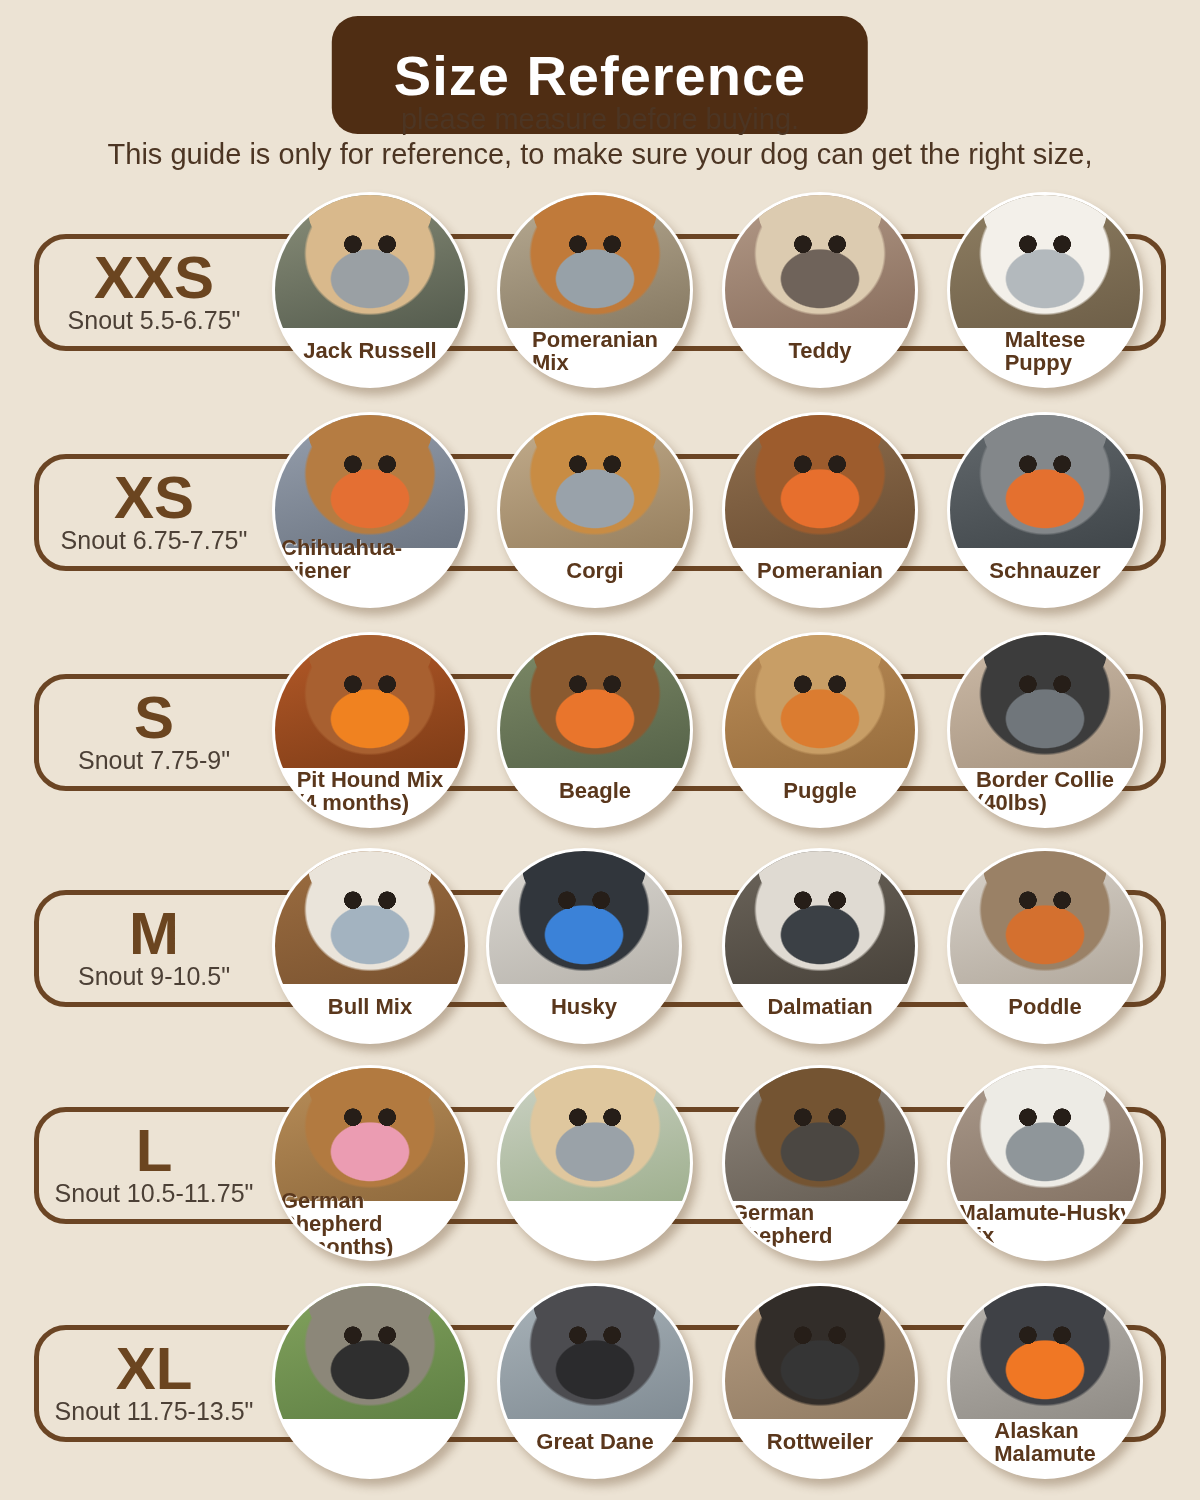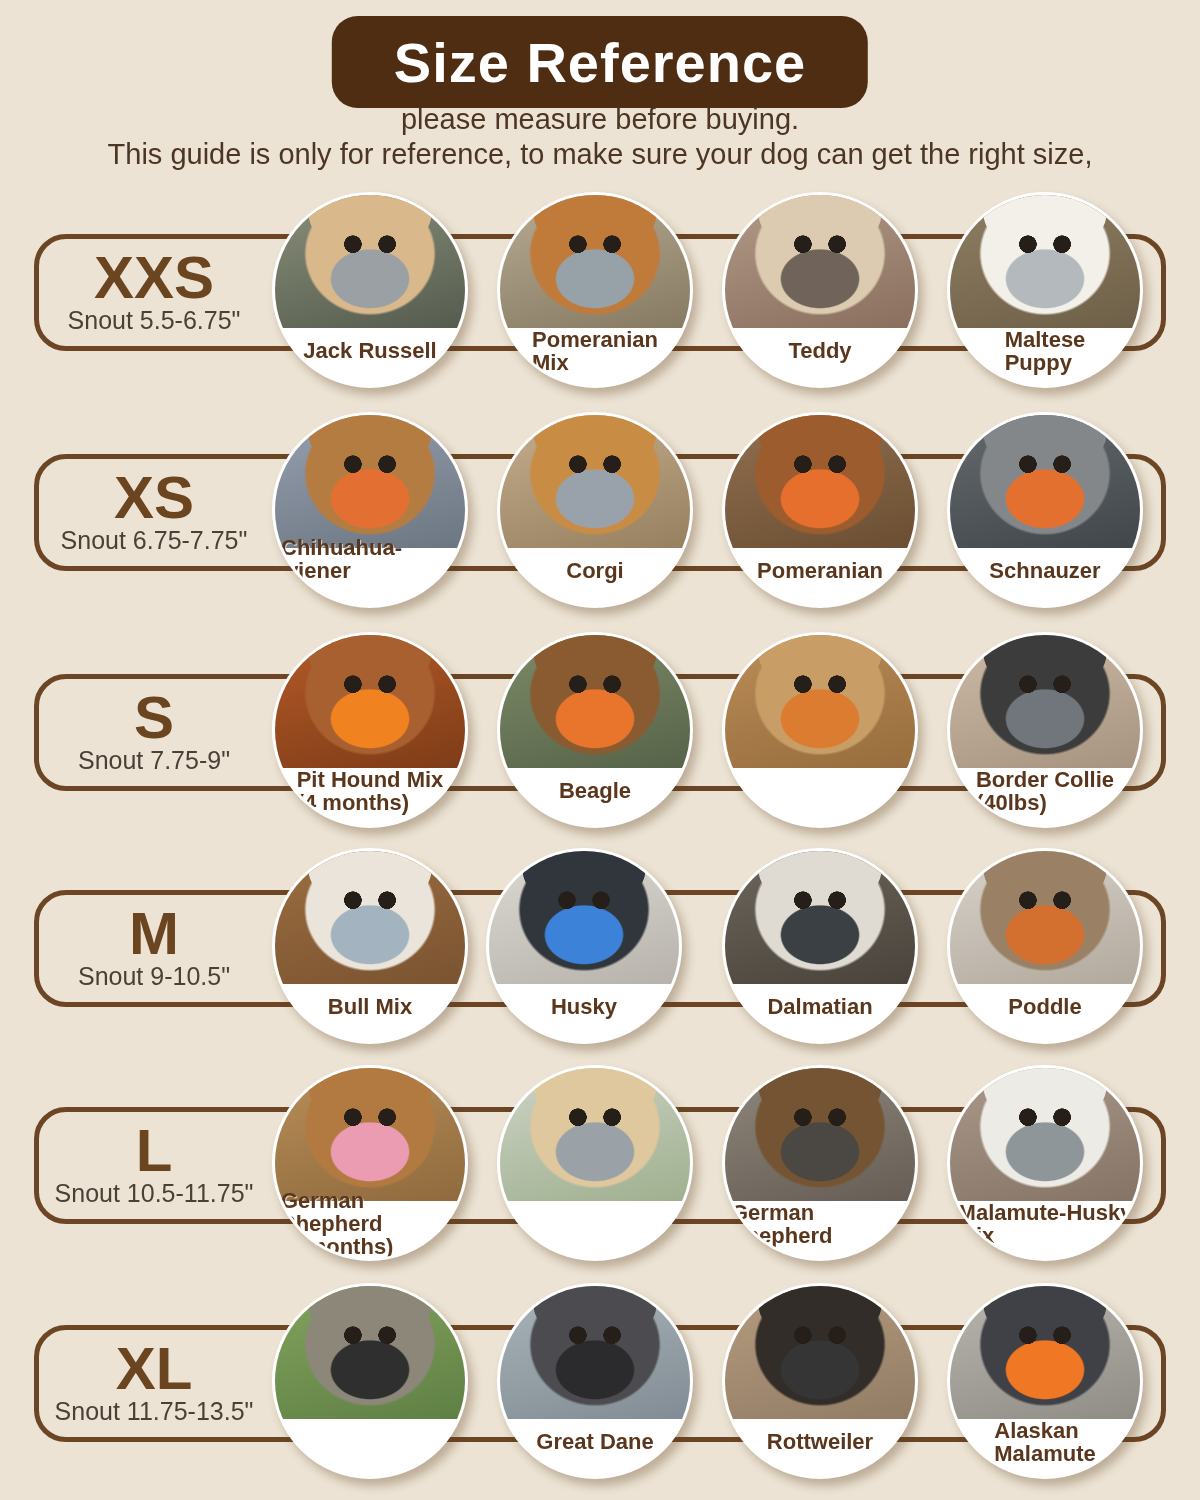--- a/index.html
+++ b/index.html
@@ -1,21 +1,21 @@
 <!DOCTYPE html>
 <html><head>
 <meta charset="utf-8">
 <style>
   html,body{margin:0;padding:0;}
   body{font-family:"Liberation Sans", sans-serif; background:#d8d0c4;}
   .page{position:relative;width:1200px;height:1500px;margin:0 auto;overflow:hidden;
         background:var(--bg,#ece3d4);}
   
   .title-pill{position:absolute;top:16px;left:50%;transform:translateX(-50%);
-        background:var(--title-bg,#4f2d13);border-radius:26px;padding:7px 62px;
+        background:var(--title-bg,#4f2d13);border-radius:26px;padding:20px 62px;
         height:78px;display:flex;align-items:center;justify-content:center;}
   .title-pill h1{margin:0;color:#ffffff;font-size:56px;font-weight:bold;letter-spacing:1px;white-space:nowrap;}
   
   .subtitle{position:absolute;top:102px;left:0;width:100%;margin:0;text-align:center;
         color:var(--subtitle,#4c3523);font-size:29px;line-height:35px;}
   .subtitle span{display:block;}
   
   .rows{position:absolute;inset:0;}
   .row{position:absolute;left:0;width:1200px;height:196px;}
   .row-box{position:absolute;left:34px;width:1132px;top:42px;height:117px;box-sizing:border-box;
@@ -108,20 +108,21 @@
           <div class="photo" style="background: radial-gradient(9px 9px at 41% 37%, rgb(38, 30, 24) 96%, rgba(0, 0, 0, 0)), radial-gradient(9px 9px at 59% 37%, rgb(38, 30, 24) 96%, rgba(0, 0, 0, 0)), radial-gradient(40px 30px at 50% 63%, rgb(240, 130, 32) 96%, rgba(0, 0, 0, 0)), radial-gradient(20px 24px at 28% 14%, rgb(168, 96, 48) 96%, rgba(0, 0, 0, 0)), radial-gradient(20px 24px at 72% 14%, rgb(168, 96, 48) 96%, rgba(0, 0, 0, 0)), radial-gradient(66px 62px at 50% 44%, rgb(168, 96, 48) 96%, rgba(0, 0, 0, 0)), linear-gradient(165deg, rgb(181, 90, 40), rgb(126, 60, 23));"></div>
           <figcaption class="dog-label">Pit Hound Mix
 (4 months)</figcaption>
         </figure>
         <figure class="circle" style="left: 497px;">
           <div class="photo" style="background: radial-gradient(9px 9px at 41% 37%, rgb(38, 30, 24) 96%, rgba(0, 0, 0, 0)), radial-gradient(9px 9px at 59% 37%, rgb(38, 30, 24) 96%, rgba(0, 0, 0, 0)), radial-gradient(40px 30px at 50% 63%, rgb(233, 117, 44) 96%, rgba(0, 0, 0, 0)), radial-gradient(20px 24px at 28% 14%, rgb(138, 90, 48) 96%, rgba(0, 0, 0, 0)), radial-gradient(20px 24px at 72% 14%, rgb(138, 90, 48) 96%, rgba(0, 0, 0, 0)), radial-gradient(66px 62px at 50% 44%, rgb(138, 90, 48) 96%, rgba(0, 0, 0, 0)), linear-gradient(165deg, rgb(126, 139, 104), rgb(86, 99, 73));"></div>
           <figcaption class="dog-label">Beagle</figcaption>
         </figure>
         <figure class="circle" style="left: 722px;">
           <div class="photo" style="background: radial-gradient(9px 9px at 41% 37%, rgb(38, 30, 24) 96%, rgba(0, 0, 0, 0)), radial-gradient(9px 9px at 59% 37%, rgb(38, 30, 24) 96%, rgba(0, 0, 0, 0)), radial-gradient(40px 30px at 50% 63%, rgb(219, 124, 48) 96%, rgba(0, 0, 0, 0)), radial-gradient(20px 24px at 28% 14%, rgb(200, 158, 102) 96%, rgba(0, 0, 0, 0)), radial-gradient(20px 24px at 72% 14%, rgb(200, 158, 102) 96%, rgba(0, 0, 0, 0)), radial-gradient(66px 62px at 50% 44%, rgb(200, 158, 102) 96%, rgba(0, 0, 0, 0)), linear-gradient(165deg, rgb(187, 141, 88), rgb(151, 109, 61));"></div>
+          <figcaption class="dog-label">Puggle</figcaption>
         </figure>
         <figure class="circle" style="left: 947px;">
           <div class="photo" style="background: radial-gradient(9px 9px at 41% 37%, rgb(38, 30, 24) 96%, rgba(0, 0, 0, 0)), radial-gradient(9px 9px at 59% 37%, rgb(38, 30, 24) 96%, rgba(0, 0, 0, 0)), radial-gradient(40px 30px at 50% 63%, rgb(112, 118, 123) 96%, rgba(0, 0, 0, 0)), radial-gradient(20px 24px at 28% 14%, rgb(60, 60, 60) 96%, rgba(0, 0, 0, 0)), radial-gradient(20px 24px at 72% 14%, rgb(60, 60, 60) 96%, rgba(0, 0, 0, 0)), radial-gradient(66px 62px at 50% 44%, rgb(60, 60, 60) 96%, rgba(0, 0, 0, 0)), linear-gradient(165deg, rgb(205, 187, 168), rgb(166, 148, 128));"></div>
           <figcaption class="dog-label">Border Collie
 (40lbs)</figcaption>
         </figure>
       </section>
       <section class="row" style="top: 848px;">
         <div class="row-box">
           <div class="size-block">

